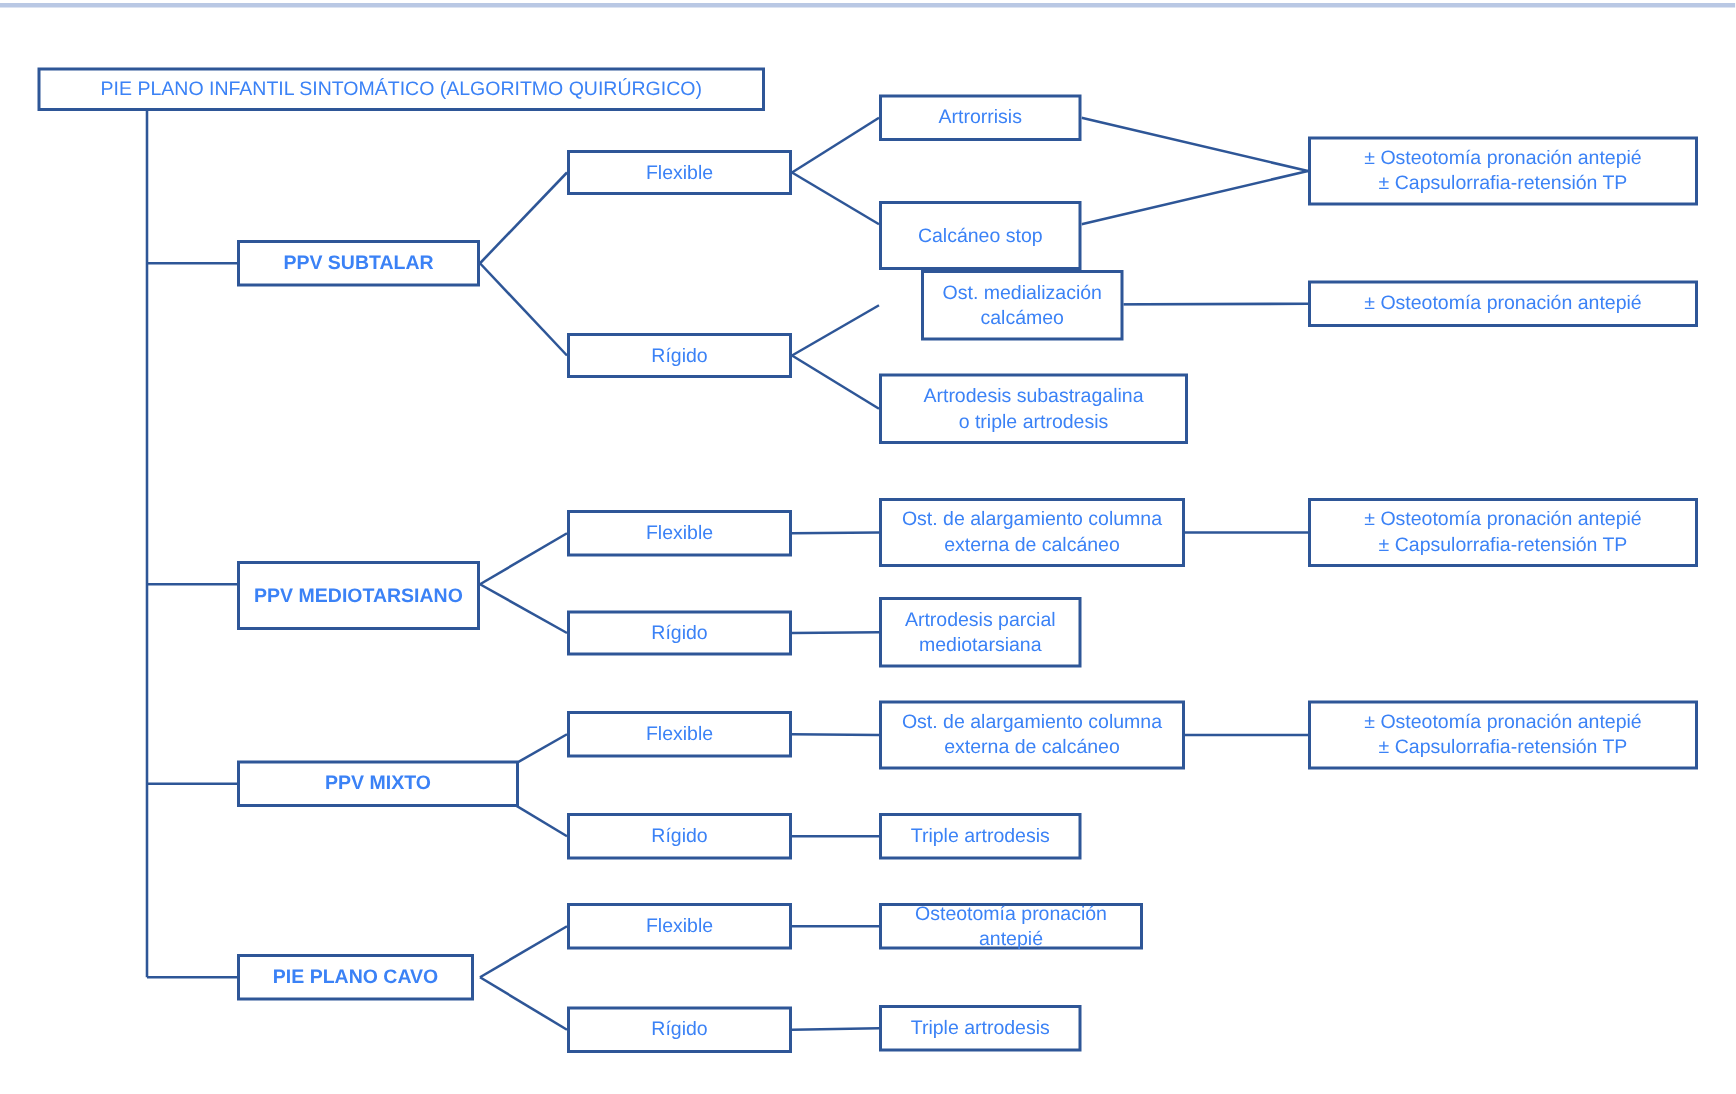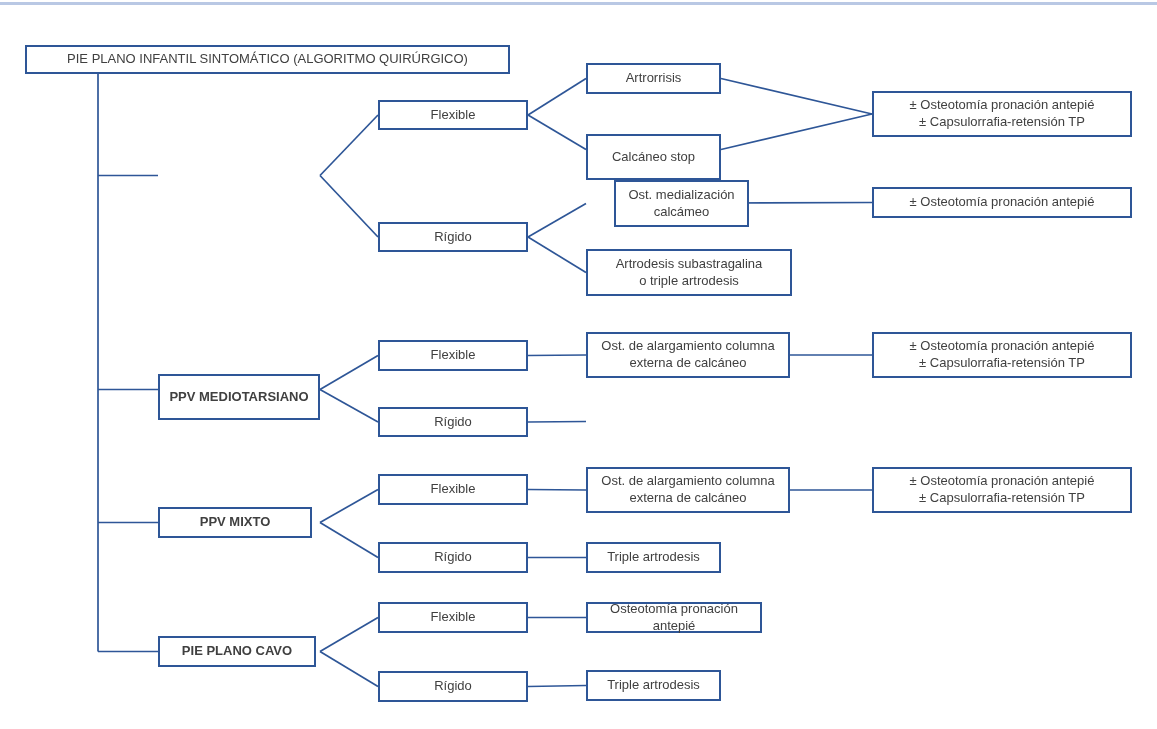--- a/index.html
+++ b/index.html
@@ -1,21 +1,21 @@
 <!DOCTYPE html>
 <html><head>
 <meta charset="utf-8">
 <style>
   html,body{margin:0;padding:0;background:#ffffff;}
   .stage{
     position:relative;
     width:1157px;height:729px;
     background:#ffffff;
     font-family:"Liberation Sans","DejaVu Sans",sans-serif;
-    color:#404040;
+    color:#3b82f6;
     overflow:hidden;
   }
   .top-rule{
     position:absolute;left:0;top:2px;width:1157px;height:3px;
     background:#b9c8e4;
   }
   .wires{position:absolute;left:0;top:0;}
   .node{
     position:absolute;
     box-sizing:border-box;
@@ -69,22 +69,23 @@
 
       <line x1="320" y1="651.5" x2="378" y2="617.5"></line>
       <line x1="320" y1="651.5" x2="378" y2="686.5"></line>
       <line x1="528" y1="617.5" x2="586" y2="617.5"></line>
       <line x1="528" y1="686.5" x2="586" y2="685.5"></line>
     </g>
   </svg>
 
   <div class="node" style="left:25px;top:45px;width:485px;height:29px">PIE PLANO INFANTIL SINTOMÁTICO (ALGORITMO QUIRÚRGICO)</div>
 
+  <div class="node bold" style="left:158px;top:160px;width:162px;height:31px">PPV SUBTALAR</div>
   <div class="node bold" style="left:158px;top:374px;width:162px;height:46px">PPV MEDIOTARSIANO</div>
-  <div class="node bold" style="left:158px;top:507px;width:154px;height:31px">PPV MIXTO</div>
+  <div class="node bold" style="left:158px;top:507px;width:188px;height:31px">PPV MIXTO</div>
   <div class="node bold" style="left:158px;top:636px;width:158px;height:31px">PIE PLANO CAVO</div>
 
   <div class="node" style="left:378px;top:100px;width:150px;height:30px">Flexible</div>
   <div class="node" style="left:378px;top:222px;width:150px;height:30px">Rígido</div>
 
   <div class="node" style="left:378px;top:340px;width:150px;height:31px">Flexible</div>
   <div class="node" style="left:378px;top:407px;width:150px;height:30px">Rígido</div>
 
   <div class="node" style="left:378px;top:474px;width:150px;height:31px">Flexible</div>
   <div class="node" style="left:378px;top:542px;width:150px;height:31px">Rígido</div>
@@ -94,20 +95,22 @@
 
   <div class="node" style="left:586px;top:63px;width:135px;height:31px">Artrorrisis</div>
   <div class="node" style="left:586px;top:134px;width:135px;height:46px">Calcáneo stop</div>
   <div class="node" style="left:614px;top:180px;width:135px;height:47px">Ost. medialización
 calcámeo</div>
   <div class="node" style="left:586px;top:249px;width:206px;height:47px">Artrodesis subastragalina
 o triple artrodesis</div>
 
   <div class="node" style="left:586px;top:332px;width:204px;height:46px">Ost. de alargamiento columna
 externa de calcáneo</div>
+  <div class="node" style="left:586px;top:398px;width:135px;height:47px">Artrodesis parcial
+mediotarsiana</div>
 
   <div class="node" style="left:586px;top:467px;width:204px;height:46px">Ost. de alargamiento columna
 externa de calcáneo</div>
   <div class="node" style="left:586px;top:542px;width:135px;height:31px">Triple artrodesis</div>
 
   <div class="node" style="left:586px;top:602px;width:176px;height:31px">Osteotomía pronación antepié</div>
   <div class="node" style="left:586px;top:670px;width:135px;height:31px">Triple artrodesis</div>
 
   <div class="node" style="left:872px;top:91px;width:260px;height:46px">± Osteotomía pronación antepié
 ± Capsulorrafia-retensión TP</div>

